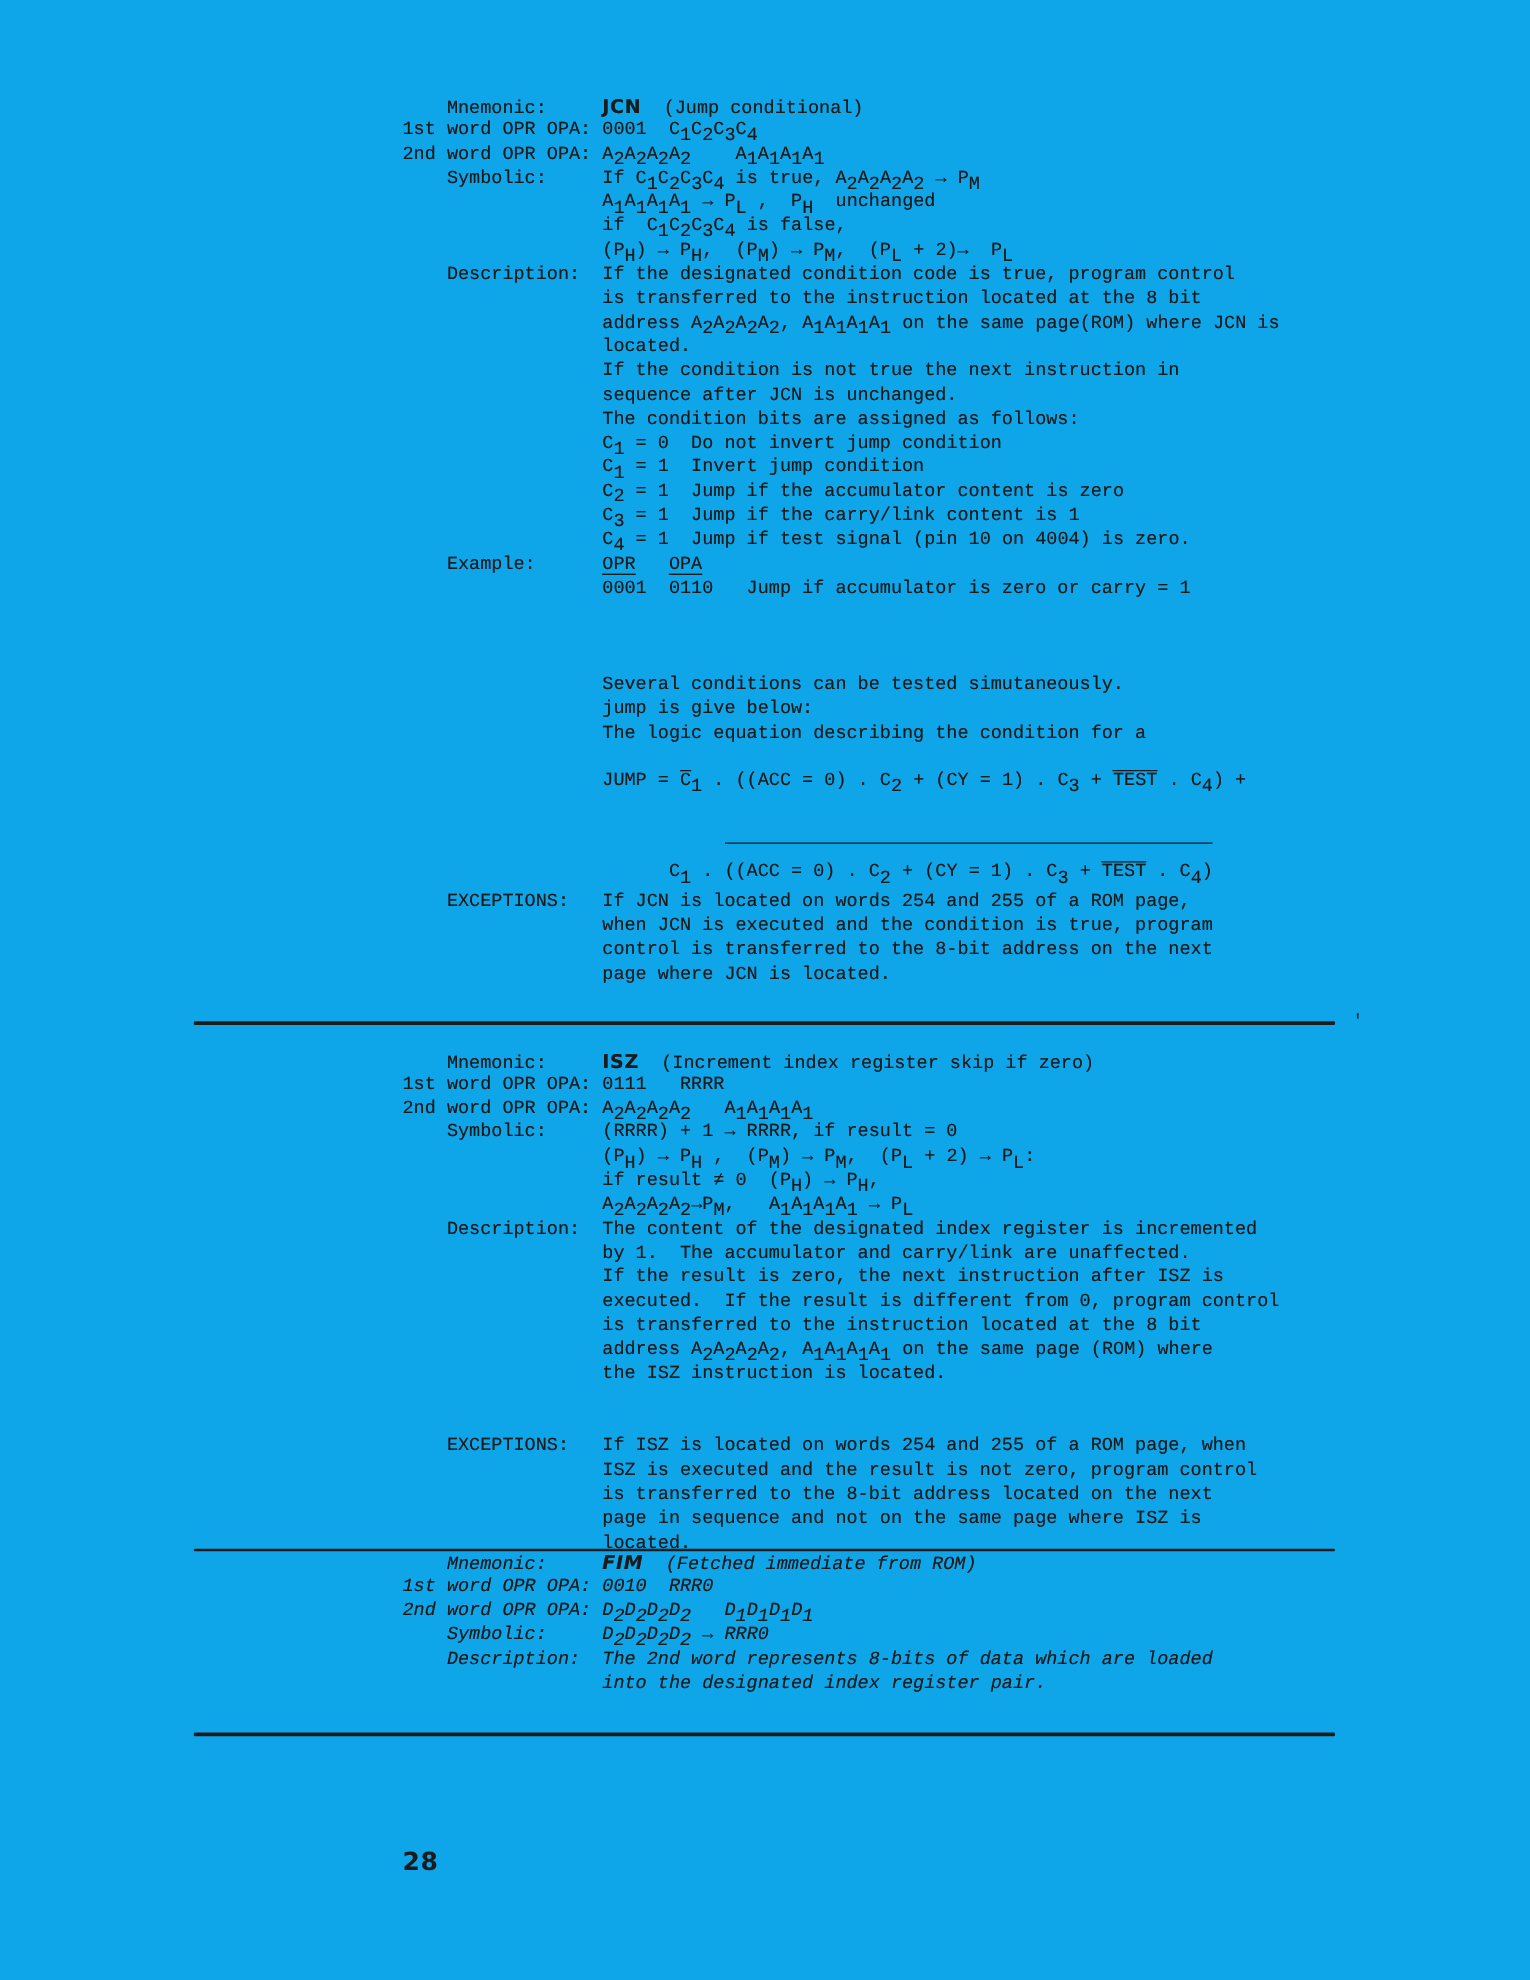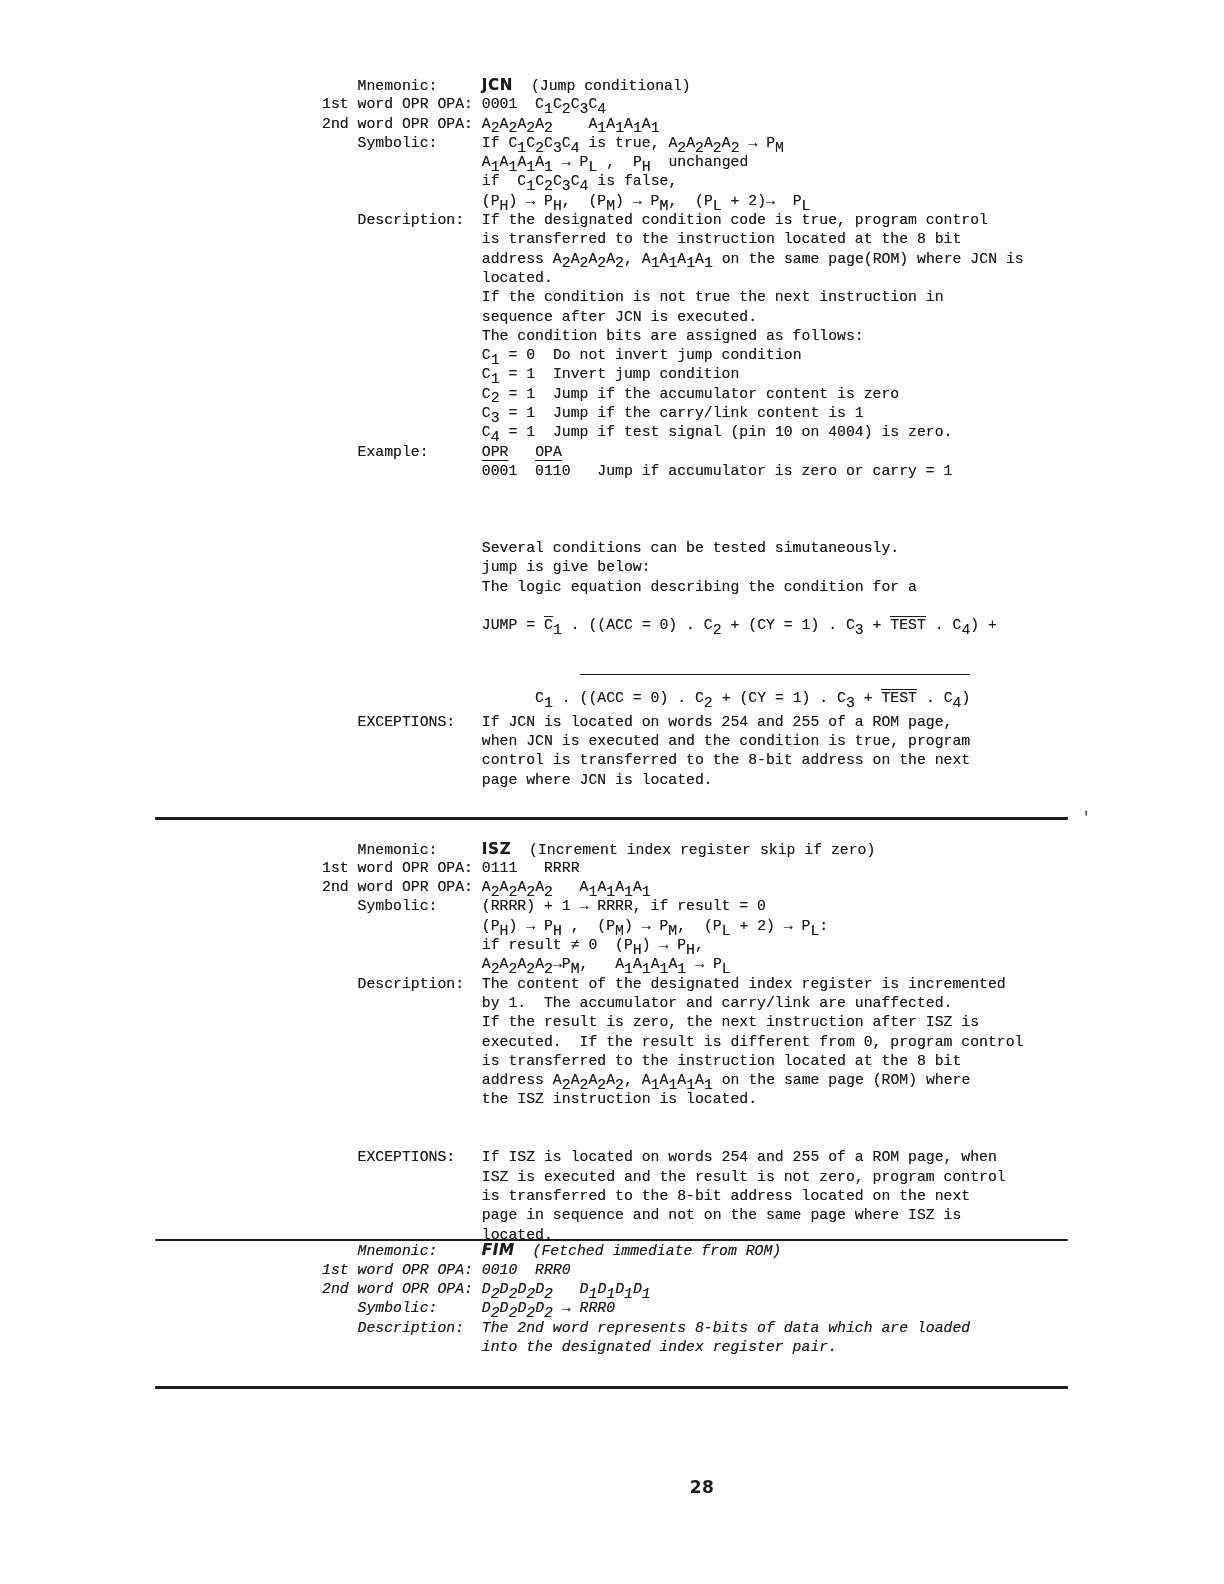--- a/index.html
+++ b/index.html
@@ -1,20 +1,20 @@
 <!DOCTYPE html>
 <html><head>
 <meta charset="utf-8">
 <style>
   html,body{margin:0;padding:0;background:#e8e8e6;}
   .page{
     position:relative;
     width:1224px;height:1584px;
     margin:0 auto;
-    background:#ffffff;
+    background:#0ea5e9;
     font-family:"Liberation Mono","DejaVu Sans Mono",monospace;
     font-size:14.8px;
     color:#1b1b1b;
     overflow:hidden;
   }
   .doc{position:absolute;left:322px;top:76px;width:760px;}
   .line{
     white-space:pre;
     height:19.3px;
     line-height:19.3px;
@@ -37,24 +37,23 @@
     height:2.6px;background:#1c1c1c;width:913px;
     margin-left:-167px;border-radius:1px;
   }
   .rule-1{margin-top:27px;}
   .rule-2{margin-top:-6px;}
   .rule-3{margin-top:29px;}
   .sec-isz{margin-top:20px;}
   .sec-fim{font-style:italic;}
   .pagenum{
     font-family:"DejaVu Sans","Liberation Sans",sans-serif;
-    font-weight:bold;font-size:17px;
+    font-weight:bold;font-size:20px;
     margin-top:88px;
     letter-spacing:.5px;
-    text-align:center;
   }
   .stray{position:absolute;left:1082px;top:810px;font-size:14px;}
 </style>
 </head>
 <body>
 
 <div class="page">
   <div class="doc">
 
     <div class="sec sec-jcn">
@@ -63,21 +62,21 @@
         <div class="line">2nd word OPR OPA: A<span class="sb">2</span>A<span class="sb">2</span>A<span class="sb">2</span>A<span class="sb">2</span>    A<span class="sb">1</span>A<span class="sb">1</span>A<span class="sb">1</span>A<span class="sb">1</span></div>
         <div class="line">    Symbolic:     If C<span class="sb">1</span>C<span class="sb">2</span>C<span class="sb">3</span>C<span class="sb">4</span> is true, A<span class="sb">2</span>A<span class="sb">2</span>A<span class="sb">2</span>A<span class="sb">2</span> → P<span class="sb">M</span></div>
         <div class="line">                  A<span class="sb">1</span>A<span class="sb">1</span>A<span class="sb">1</span>A<span class="sb">1</span> → P<span class="sb">L</span> ,  P<span class="sb">H</span>  unchanged</div>
         <div class="line">                  if  C<span class="sb">1</span>C<span class="sb">2</span>C<span class="sb">3</span>C<span class="sb">4</span> is false,</div>
         <div class="line">                  (P<span class="sb">H</span>) → P<span class="sb">H</span>,  (P<span class="sb">M</span>) → P<span class="sb">M</span>,  (P<span class="sb">L</span> + 2)→  P<span class="sb">L</span></div>
         <div class="line">    Description:  If the designated condition code is true, program control</div>
         <div class="line">                  is transferred to the instruction located at the 8 bit</div>
         <div class="line">                  address A<span class="sb">2</span>A<span class="sb">2</span>A<span class="sb">2</span>A<span class="sb">2</span>, A<span class="sb">1</span>A<span class="sb">1</span>A<span class="sb">1</span>A<span class="sb">1</span> on the same page(ROM) where JCN is</div>
         <div class="line">                  located.</div>
         <div class="line">                  If the condition is not true the next instruction in</div>
-        <div class="line">                  sequence after JCN is executed.</div>
+        <div class="line">                  sequence after JCN is unchanged.</div>
         <div class="line">                  The condition bits are assigned as follows:</div>
         <div class="line">                  C<span class="sb">1</span> = 0  Do not invert jump condition</div>
         <div class="line">                  C<span class="sb">1</span> = 1  Invert jump condition</div>
         <div class="line">                  C<span class="sb">2</span> = 1  Jump if the accumulator content is zero</div>
         <div class="line">                  C<span class="sb">3</span> = 1  Jump if the carry/link content is 1</div>
         <div class="line">                  C<span class="sb">4</span> = 1  Jump if test signal (pin 10 on 4004) is zero.</div>
         <div class="line">    Example:      <span class="un">OPR</span>   <span class="un">OPA</span></div>
         <div class="line">                  0001  0110   Jump if accumulator is zero or carry = 1</div>
         <div class="line"></div>
         <div class="line"></div>

